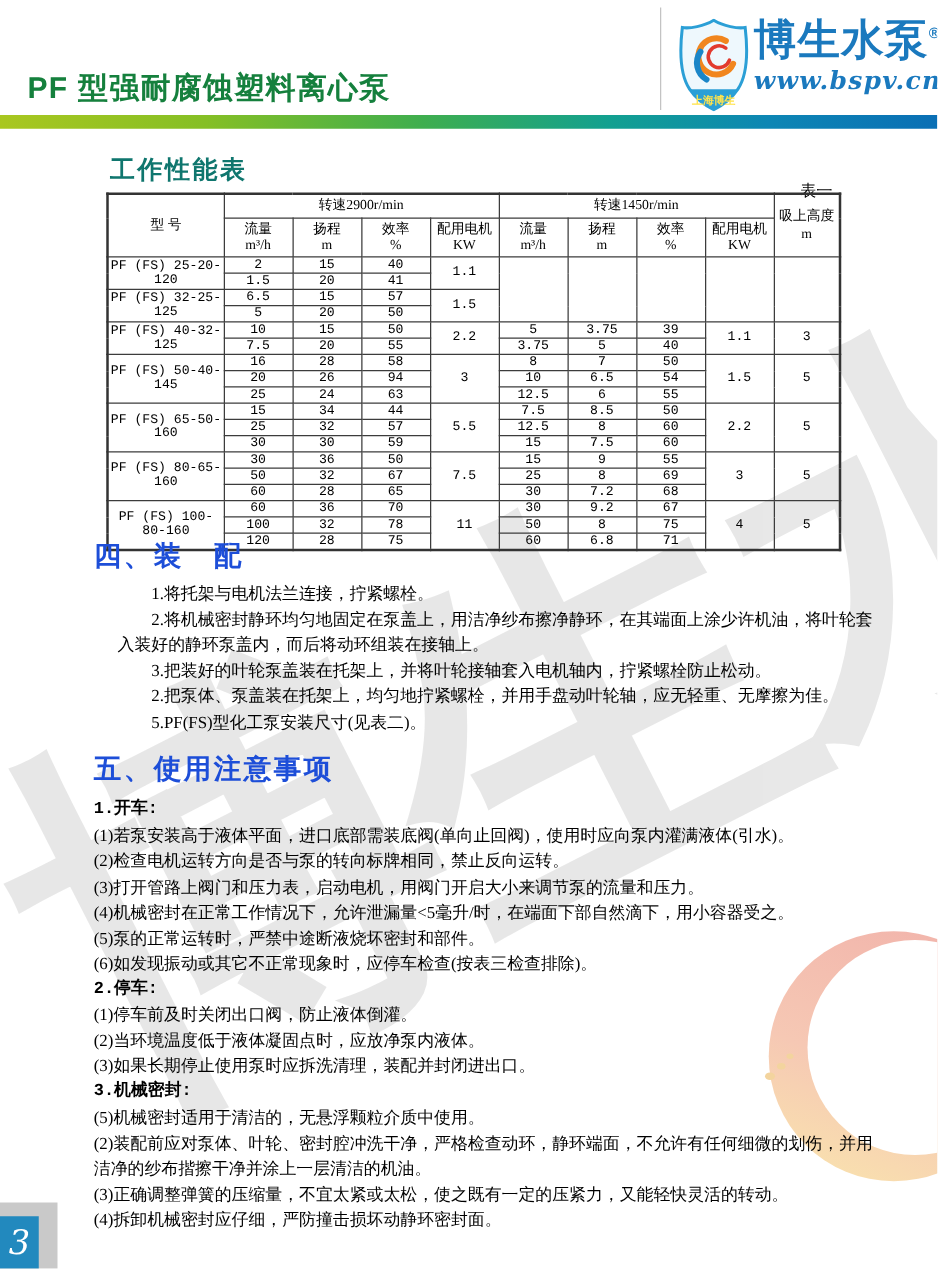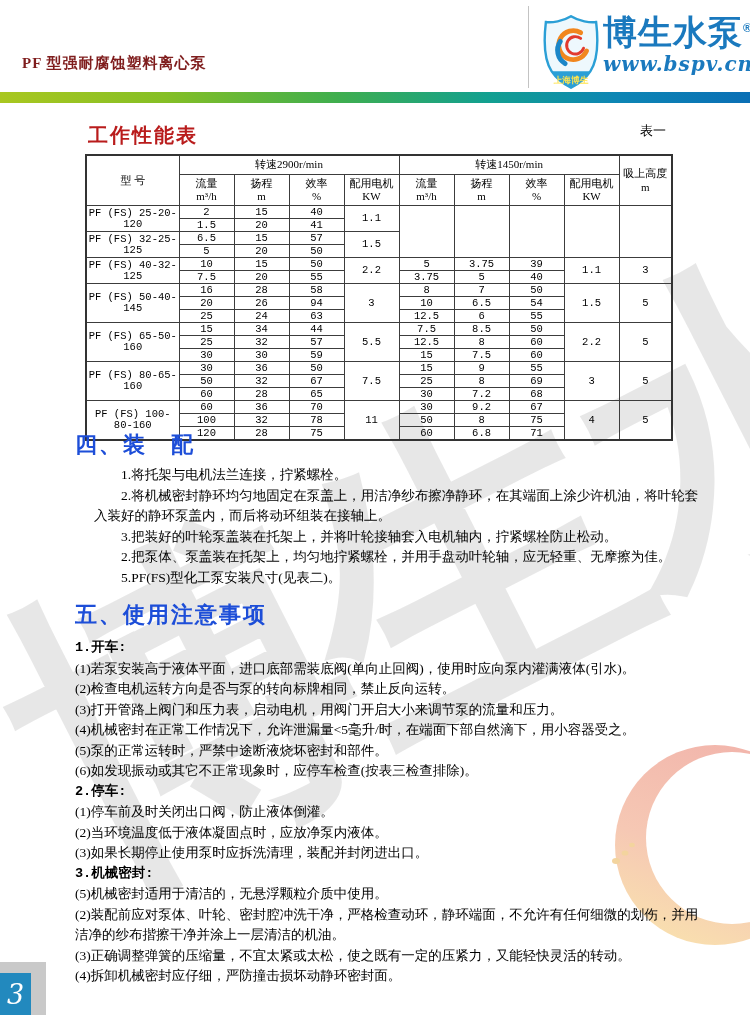--- a/index.html
+++ b/index.html
@@ -6,37 +6,37 @@
   .page{position:relative;width:750px;height:1015px;background:#fff;overflow:hidden;
         font-family:"Liberation Serif","DejaVu Serif",serif;color:#000;}
   
   .watermark{position:absolute;left:-60px;top:585px;z-index:0;white-space:nowrap;
              font-family:"Liberation Sans",sans-serif;font-weight:bold;font-size:330px;
              color:#d5d5d5;opacity:.55;letter-spacing:-14px;
              transform:rotate(-27deg);transform-origin:left top;pointer-events:none;}
   .crescent{position:absolute;left:600px;top:742px;z-index:0;pointer-events:none;}
   
   .doc-title{position:absolute;left:22px;top:54px;z-index:2;
-             font-family:Liberation Serif, serif;font-weight:bold;
-             font-size:15px;letter-spacing:1px;color:#7f1d1d;}
+             font-family:Liberation Sans, sans-serif;font-weight:bold;
+             font-size:24px;letter-spacing:1px;color:#15803d;}
   .header-divider{position:absolute;left:528px;top:6px;width:1px;height:82px;background:#c3c3c3;z-index:2;}
   .logo{position:absolute;left:542px;top:15px;display:flex;align-items:flex-start;z-index:2;}
   .logo-text{margin-left:3px;}
   .brand-line{font-family:"Liberation Sans",sans-serif;font-weight:bold;font-size:34px;
               line-height:1.05;color:#1a79be;letter-spacing:1px;white-space:nowrap;}
   .brand-line sup{font-size:12px;vertical-align:super;}
   .brand-url{font-family:"DejaVu Serif",serif;font-style:italic;font-weight:bold;
              font-size:20px;color:#1a79be;margin-top:1px;letter-spacing:1px;}
   .gradient-bar{position:absolute;left:0;top:92px;width:750px;height:11px;z-index:2;
      background:linear-gradient(90deg,#a9c720 0%,#85bf25 22%,#3fae4e 45%,#12a090 65%,#0d86b4 82%,#0a6fb5 100%);}
   
   .perf-title{position:absolute;left:88px;top:122px;z-index:1;
               font-family:Liberation Sans, sans-serif;font-weight:600;
-              font-size:20px;letter-spacing:2px;color:#b91c1c;}
-  .table-tag{position:absolute;left:640px;top:122px;z-index:1;font-size:13px;}
+              font-size:20px;letter-spacing:2px;color:#0f766e;}
+  .table-tag{position:absolute;left:640px;top:144px;z-index:1;font-size:13px;}
   table.perf{position:absolute;left:85px;top:154px;width:586px;z-index:1;
              border-collapse:collapse;table-layout:fixed;border:2px solid #333;}
   table.perf th,table.perf td{border:1px solid #3c3c3c;padding:0;text-align:center;vertical-align:middle;}
   table.perf thead th{font-weight:normal;font-size:11px;line-height:1.2;}
   table.perf thead tr.h1 th{height:18px;}
   table.perf thead tr.h2 th{height:30px;}
   table.perf tbody td{height:12px;font-size:10.5px;line-height:11px;
                       font-family:"Liberation Mono","DejaVu Sans Mono",monospace;}
   table.perf td.model{font-size:10.5px;letter-spacing:0;}
   

